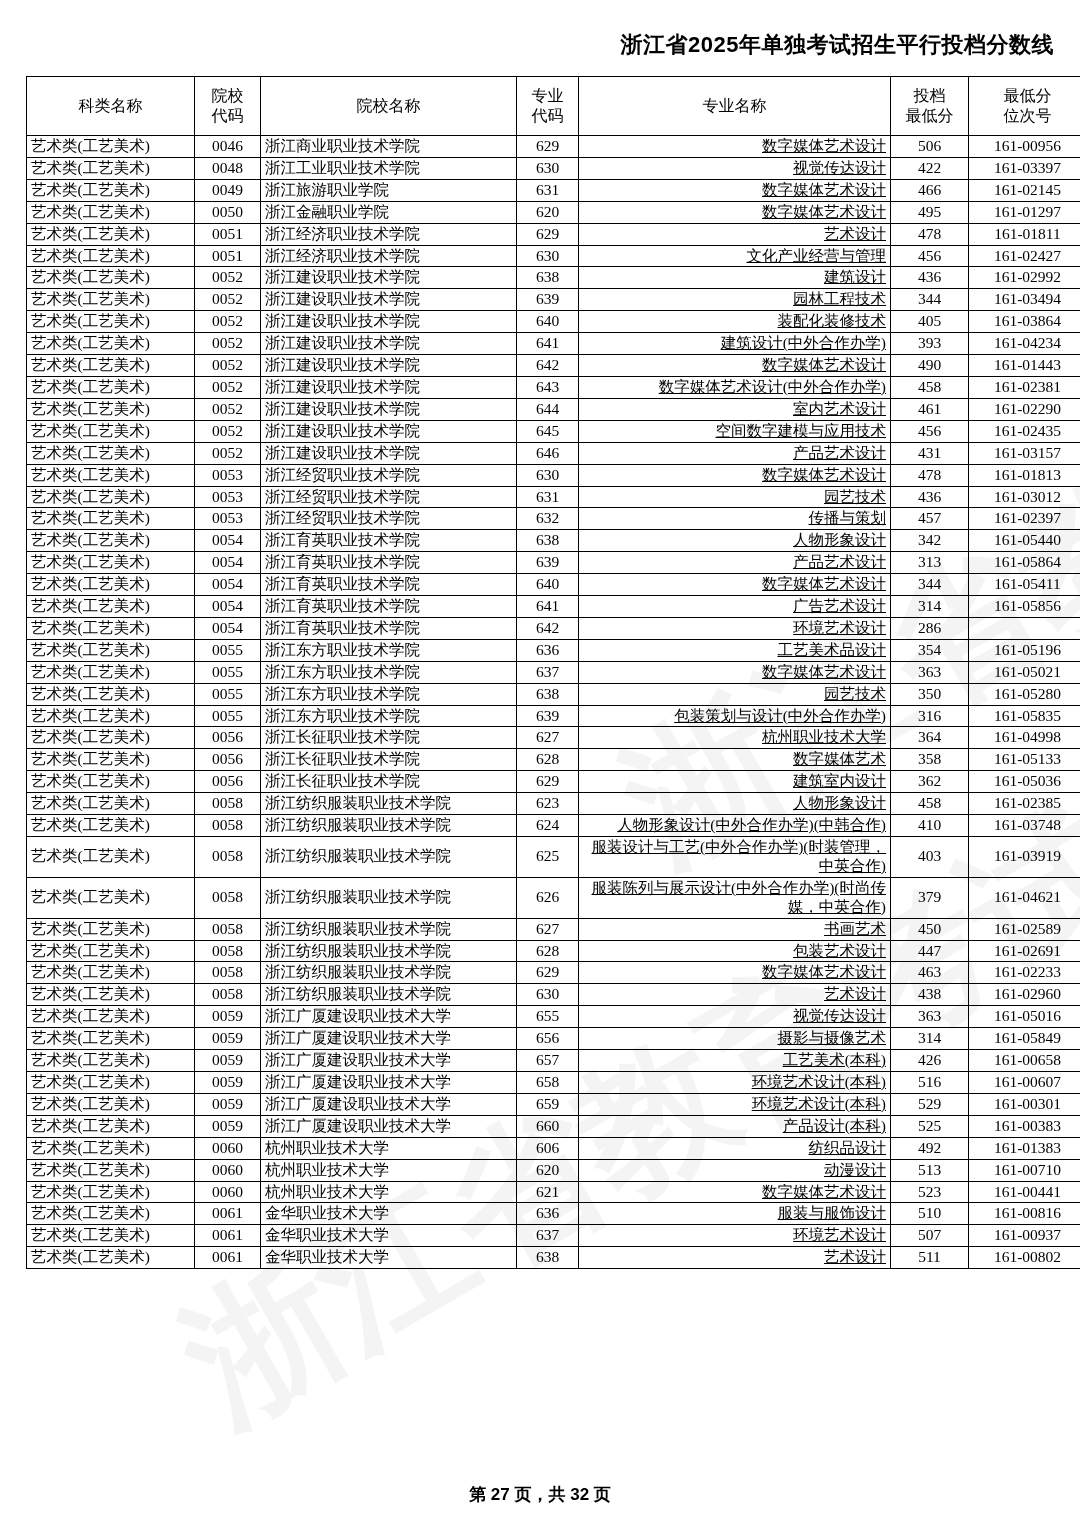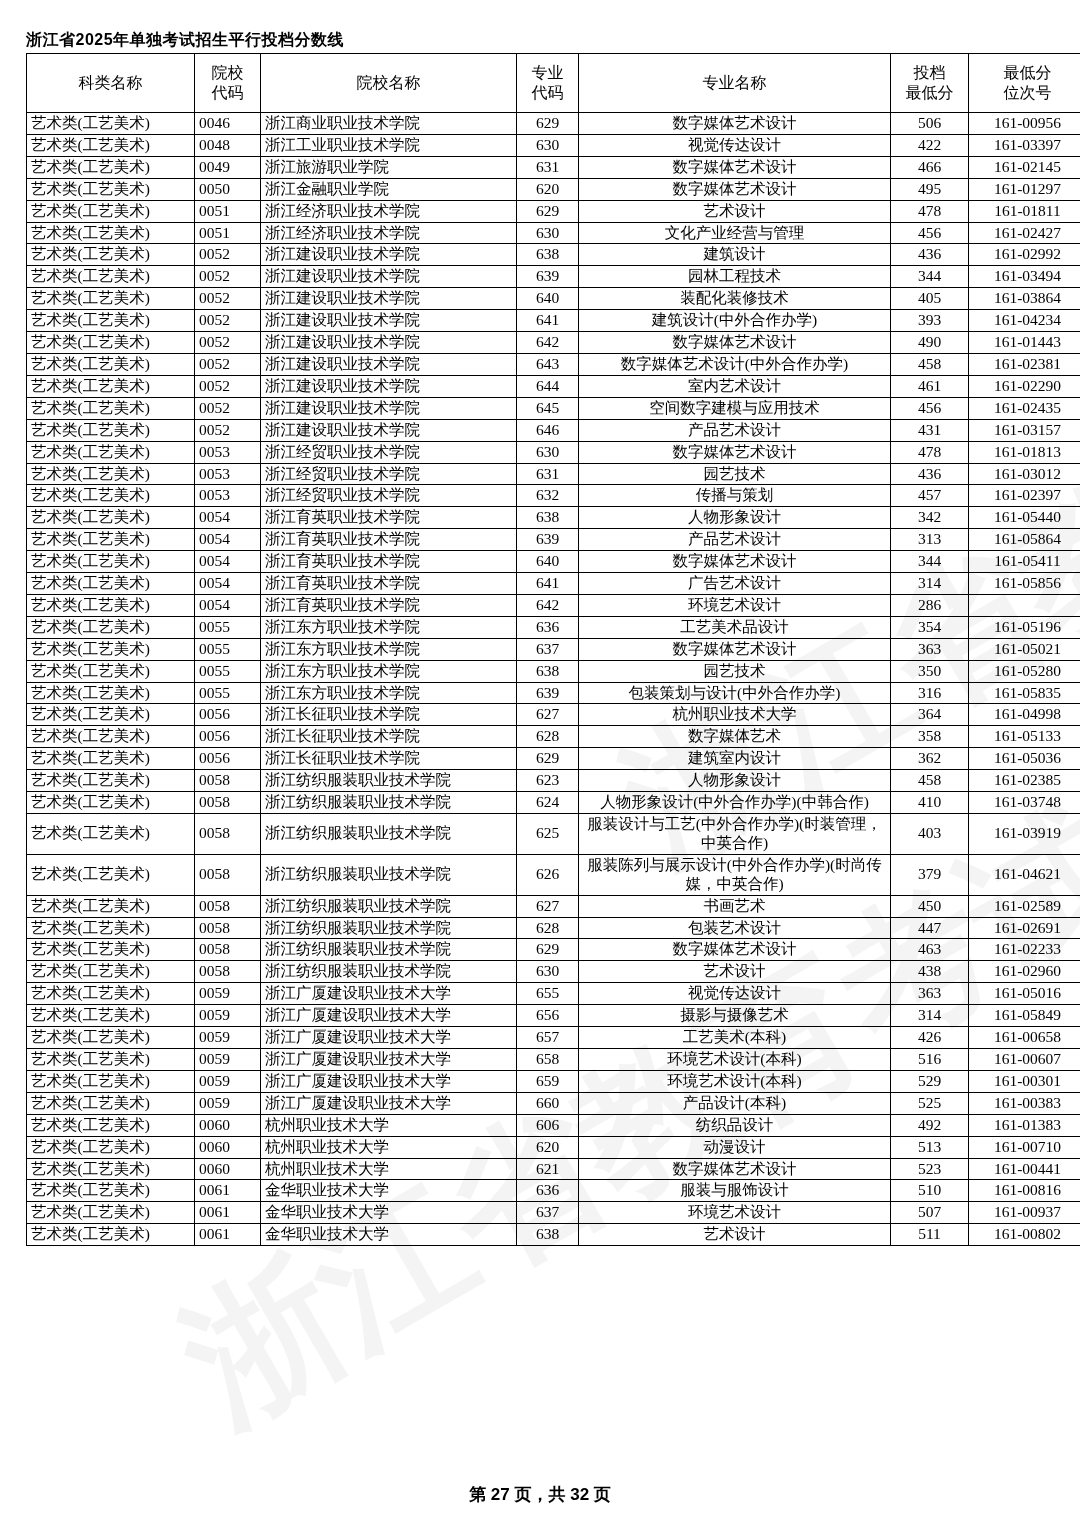--- a/index.html
+++ b/index.html
@@ -16,25 +16,25 @@
     overflow: hidden;
   }
   .page {
     position: relative;
     width: 1080px;
     height: 1528px;
     box-sizing: border-box;
     padding: 26px 26px 0 26px;
   }
   .doc-title {
-    text-align: left;
-    font-size: 16px;
+    text-align: right;
+    font-size: 22px;
     font-weight: bold;
     letter-spacing: 0.5px;
-    margin: 4px 0 2px 0;
+    margin: 4px 0 16px 0;
     font-family: "Liberation Sans", "DejaVu Sans", sans-serif;
   }
   .watermark {
     position: absolute;
     left: 0; top: 0;
     width: 1080px;
     height: 1528px;
     pointer-events: none;
     overflow: hidden;
     z-index: 0;
@@ -75,24 +75,24 @@
   }
   col.c-kelei { width: 168px; }
   col.c-yxdm  { width: 66px; }
   col.c-yxmc  { width: 256px; }
   col.c-zydm  { width: 62px; }
   col.c-zymc  { width: 312px; }
   col.c-fen   { width: 78px; }
   col.c-cihao { width: 118px; }
 
   td.kelei  { text-align: left; padding-left: 6px; }
-  td.yxdm   { }
+  td.yxdm   { text-align: center; }
   td.yxmc   { text-align: left; padding-left: 6px; }
   td.zydm   { text-align: center; }
-  td.zymc   { text-align: center; padding-left: 5px; }
+  td.zymc   { text-align: right; padding-left: 5px; text-decoration: underline; }
   td.fen    { text-align: center; }
   td.cihao  { text-align: center; }
 
   .hdr-two-line { line-height: 1.15; }
 
   .footer {
     position: absolute;
     left: 0;
     bottom: 22px;
     width: 1080px;

